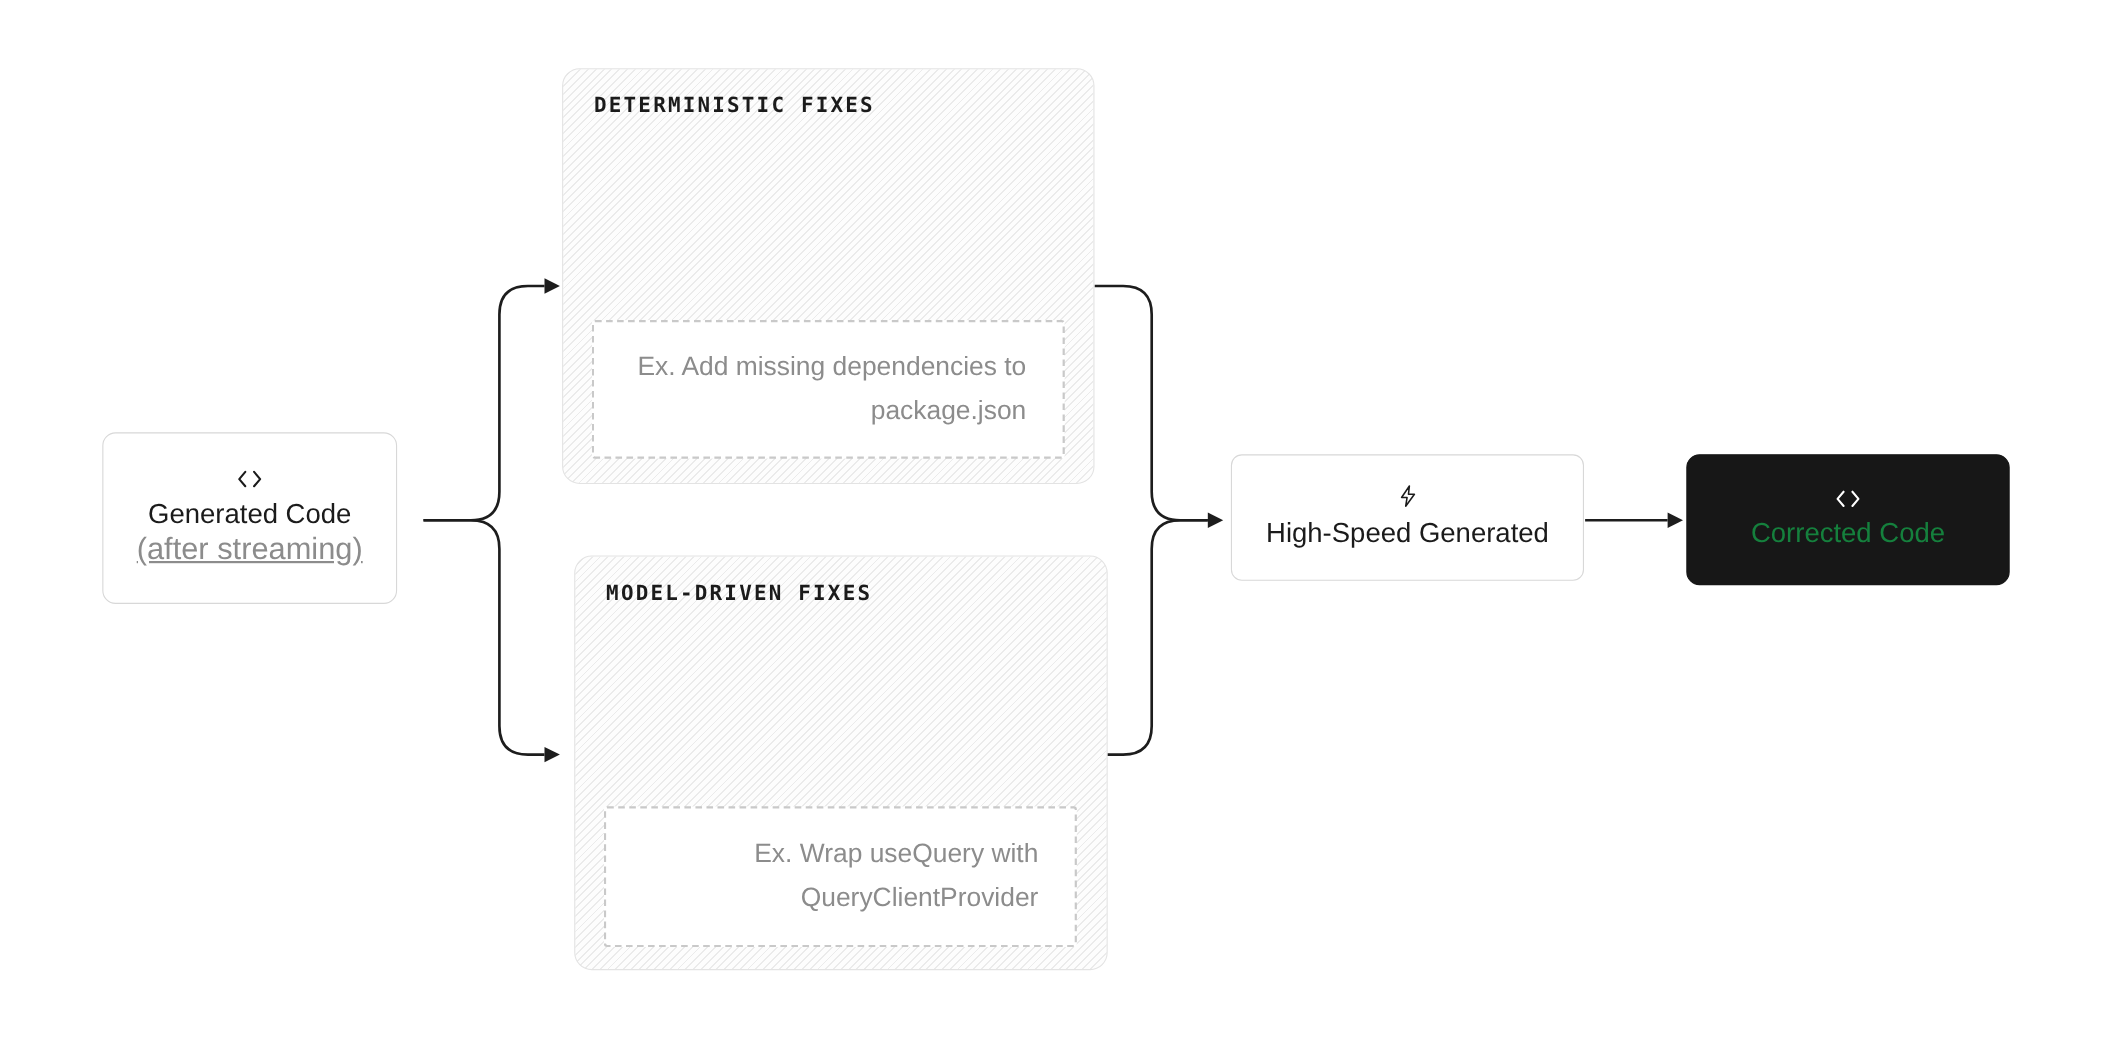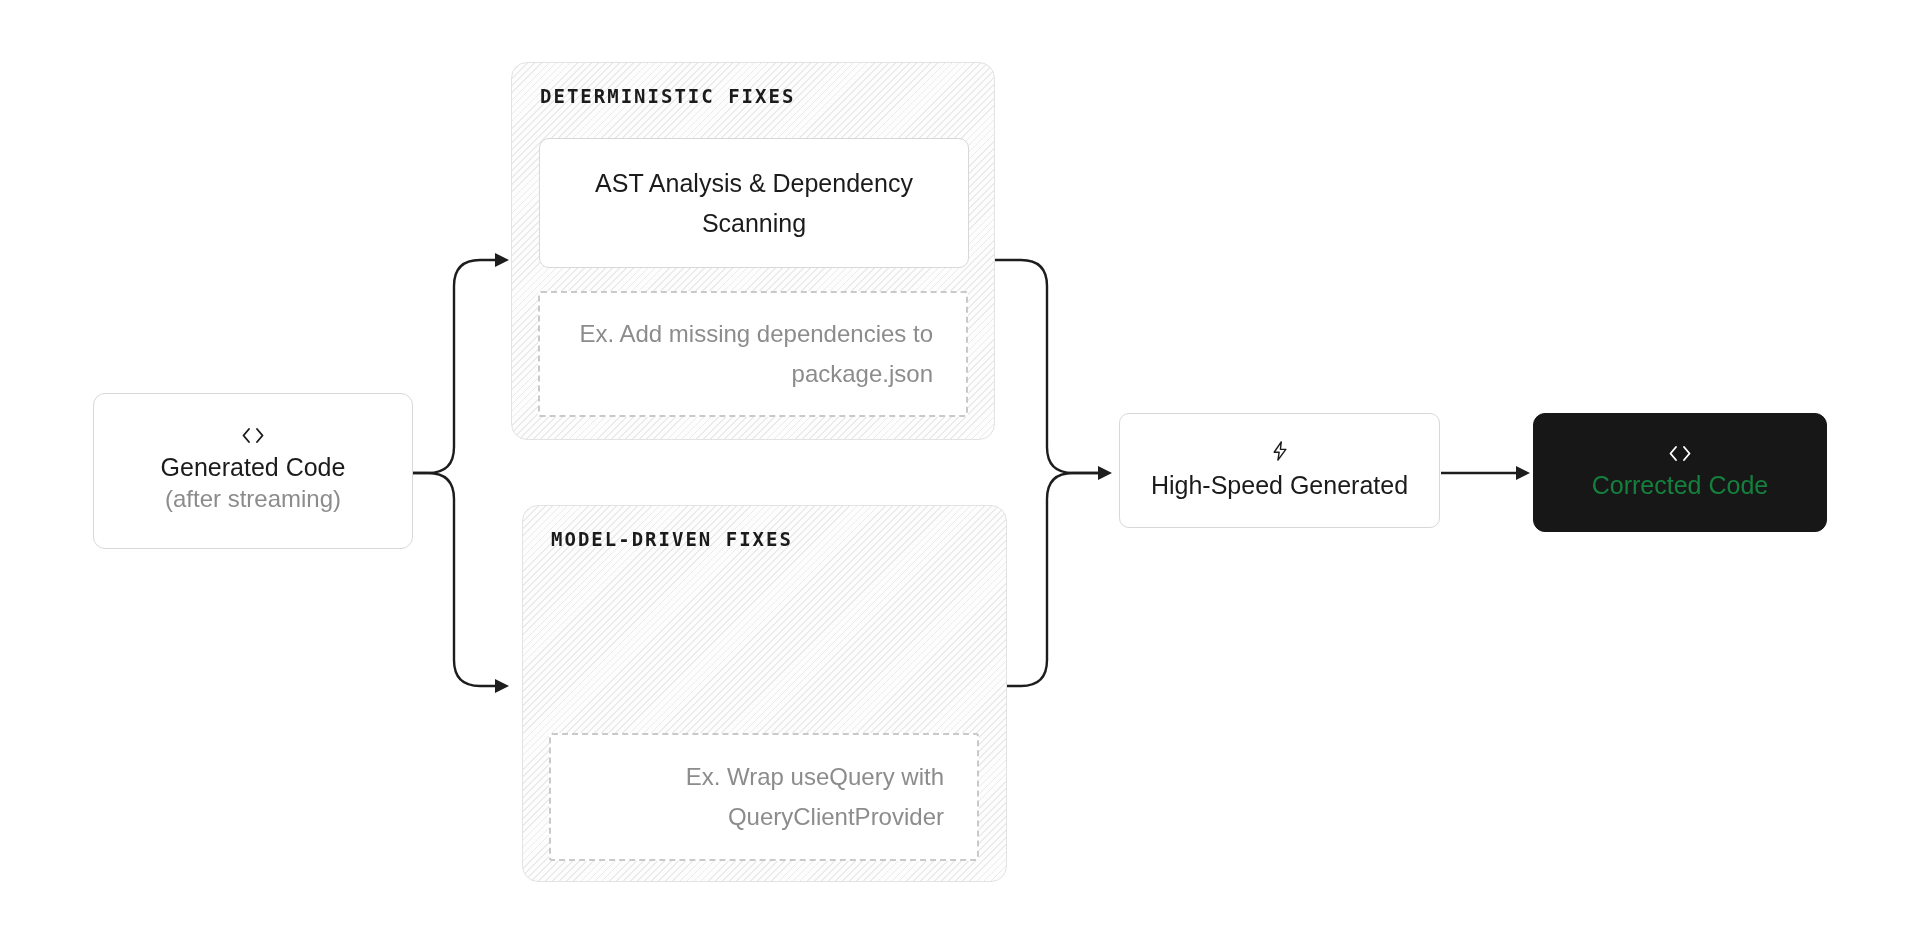--- a/index.html
+++ b/index.html
@@ -35,31 +35,31 @@
     box-sizing: border-box;
     background: #ffffff;
     border: 1px solid #d8d8d8;
     border-radius: 12px;
     display: flex;
     flex-direction: column;
     align-items: center;
     justify-content: center;
     text-align: center;
   }
-  .node-generated { left: 93px; top: 393px; width: 320px; height: 156px; }
+  .node-generated { left: 93px; top: 393px; width: 268px; height: 156px; }
   .node-highspeed { left: 1119px; top: 413px; width: 321px; height: 115px; border-radius: 10px; }
   .node-corrected {
     left: 1533px; top: 413px; width: 294px; height: 119px;
     background: #171717; border: 1px solid #171717; color: #ffffff;
   }
   .node .icon { line-height: 0; margin-bottom: 7px; color: #1b1b1b; }
   .node-corrected .icon { color: #ffffff; }
   .node-title { font-size: 25px; color: #1b1b1b; line-height: 32px; }
   .node-corrected .node-title { color: #15803d; }
-  .node-subtitle { font-size: 24px; color: #8c8c8c; line-height: 32px; }
+  .node-subtitle { font-size: 28px; color: #8c8c8c; line-height: 32px; text-decoration: underline; }
 
   
   .group {
     position: absolute;
     box-sizing: border-box;
     border: 1px solid #e3e3e3;
     border-radius: 16px;
     background:
       repeating-linear-gradient(-45deg,
         #ebebeb 0px, #ebebeb 1.2px,
@@ -130,23 +130,20 @@
         <path d="M8 2 L2.5 8.5 L8 15" fill="none" stroke="currentColor" stroke-width="1.9" stroke-linecap="round" stroke-linejoin="round"></path>
         <path d="M16 2 L21.5 8.5 L16 15" fill="none" stroke="currentColor" stroke-width="1.9" stroke-linecap="round" stroke-linejoin="round"></path>
       </svg>
     </span>
     <span class="node-title">Generated Code</span>
     <span class="node-subtitle">(after streaming)</span>
   </div>
 
   <div class="group group-deterministic">
     <div class="group-heading">DETERMINISTIC FIXES</div>
-    <div class="group-card">
-      <span>AST Analysis &amp; Dependency Scanning</span>
-    </div>
     <div class="group-example">
       <span>Ex. Add missing dependencies to package.json</span>
     </div>
   </div>
 
   <div class="group group-model">
     <div class="group-heading">MODEL-DRIVEN FIXES</div>
     <div class="group-example">
       <span>Ex. Wrap useQuery with QueryClientProvider</span>
     </div>

